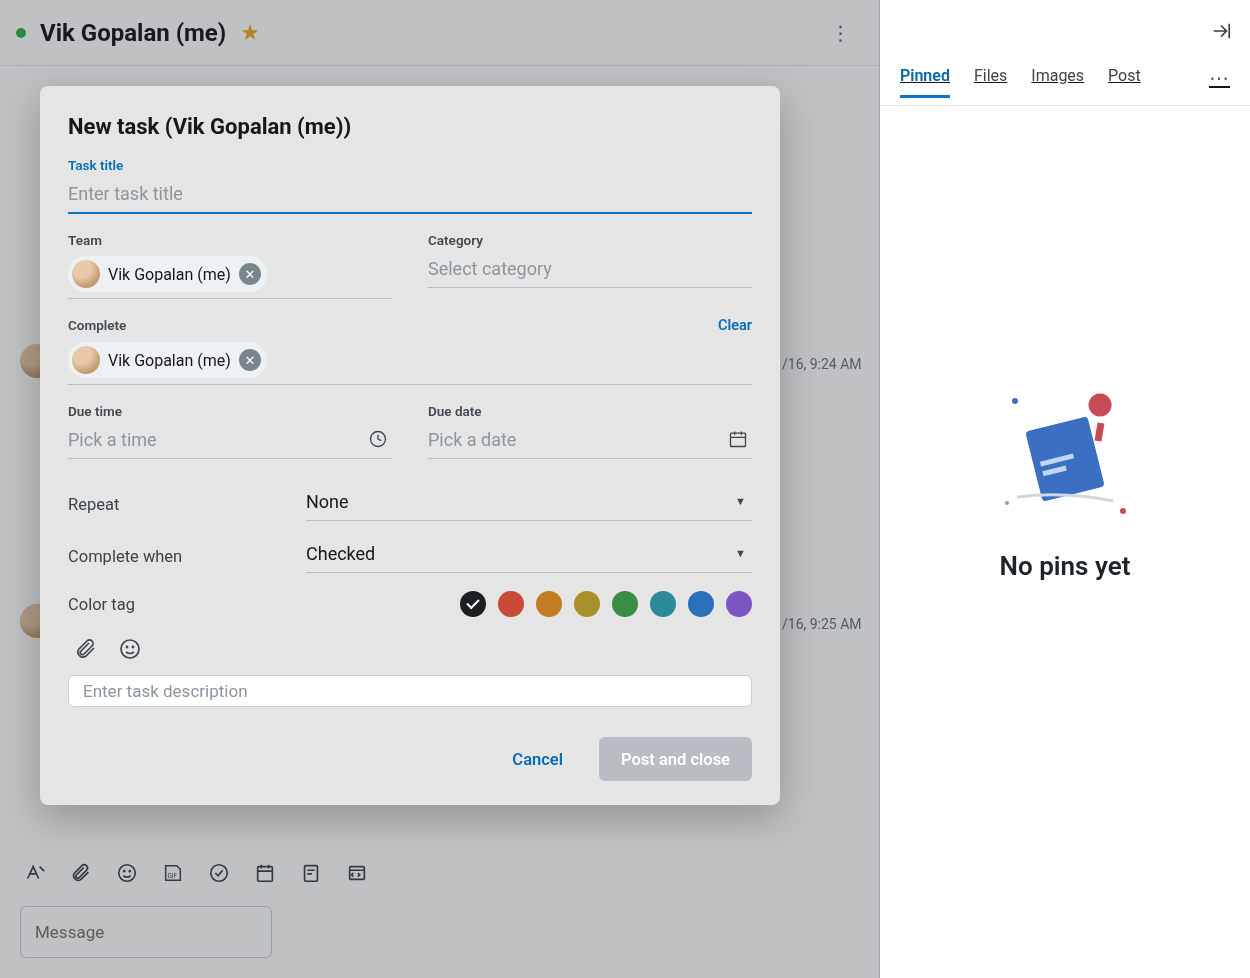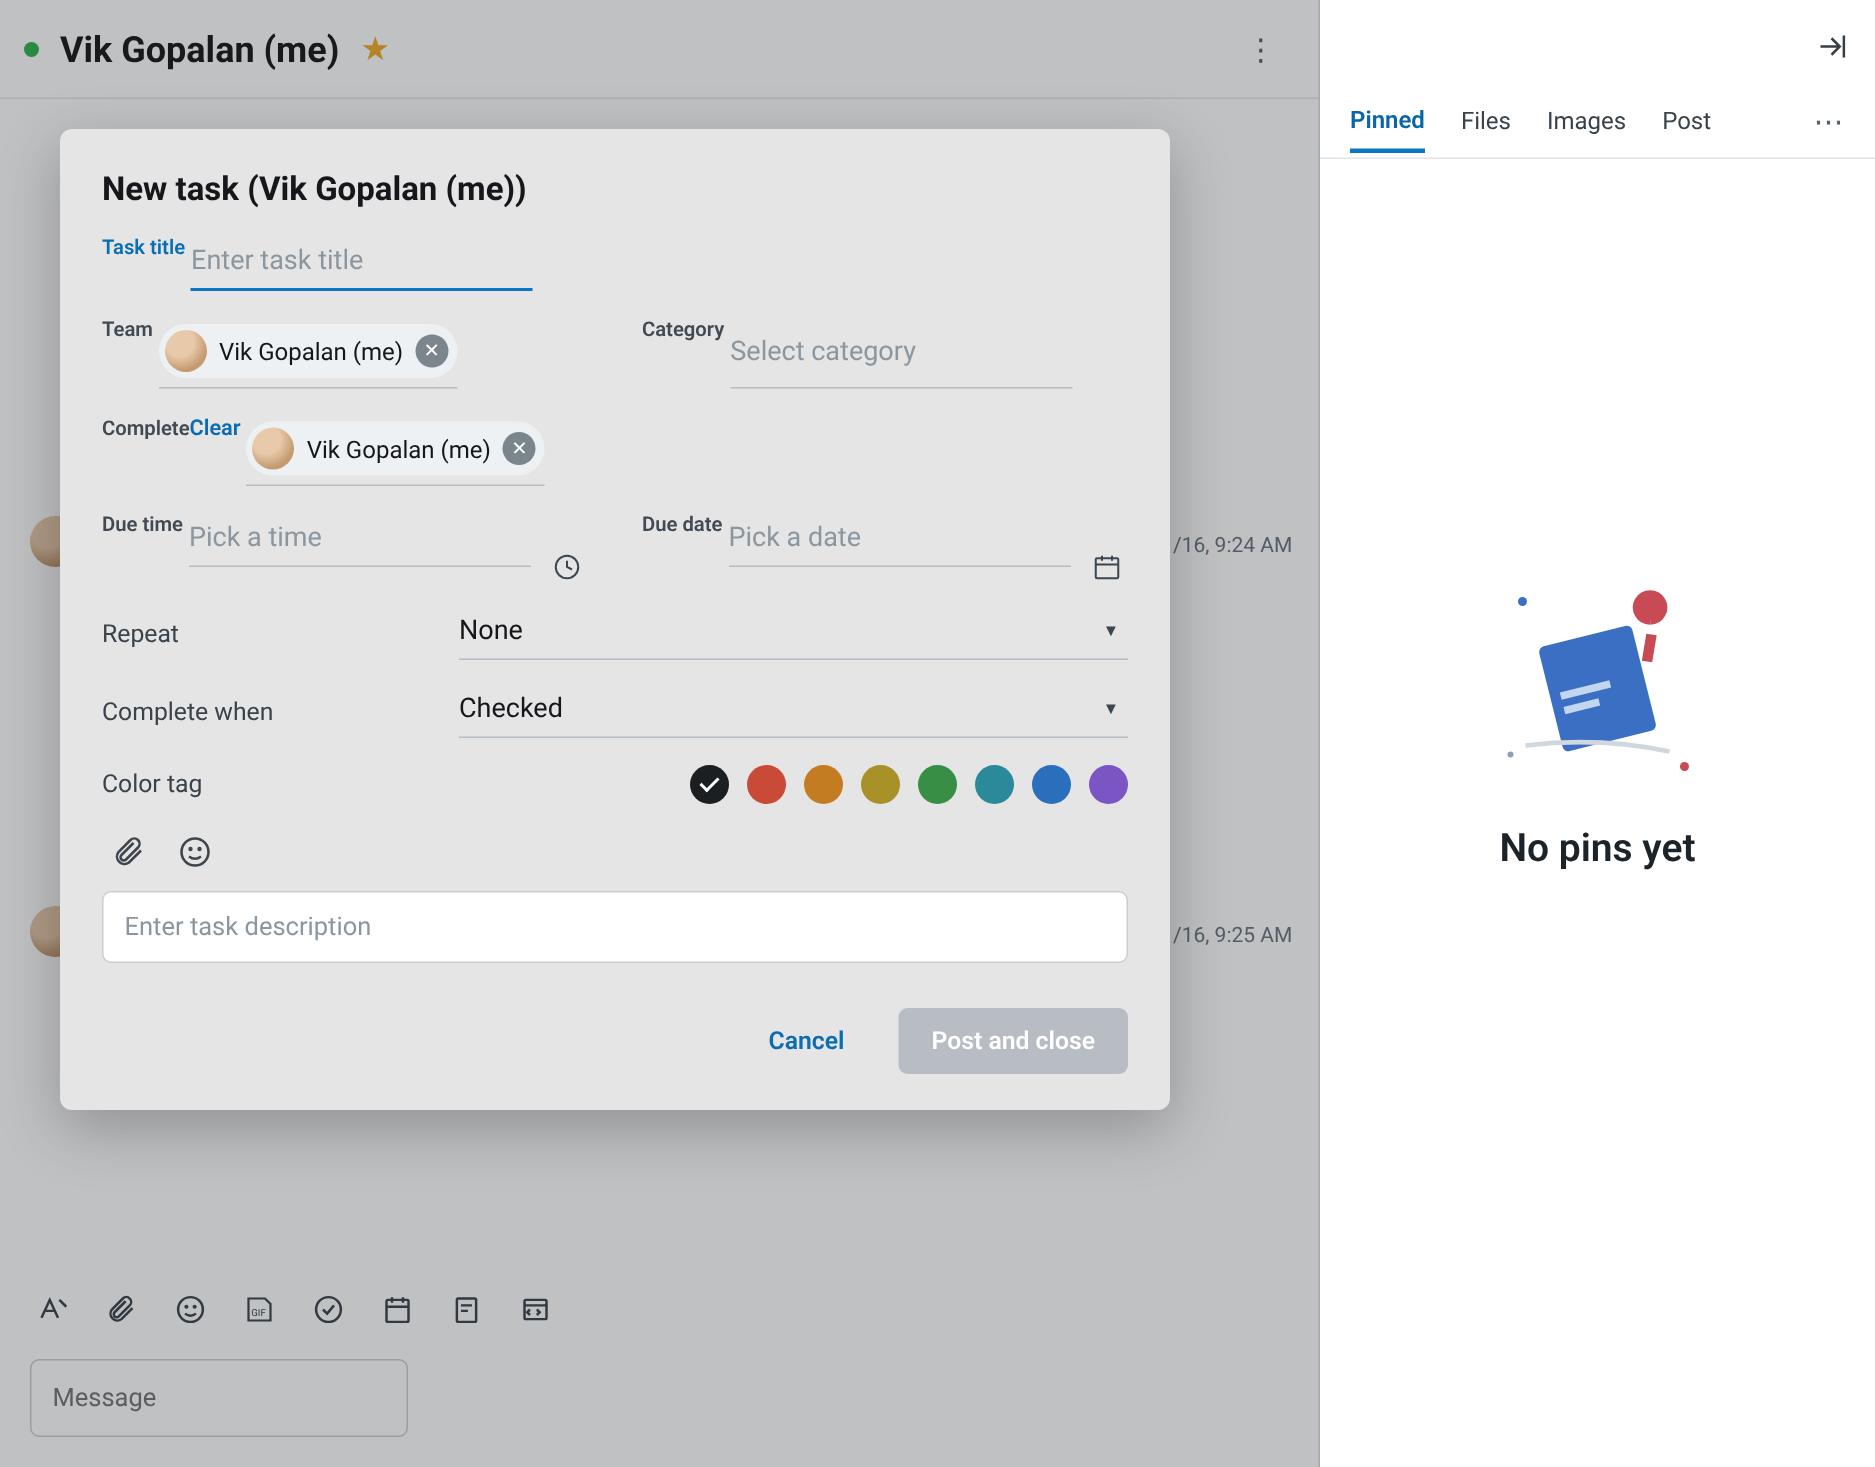--- a/index.html
+++ b/index.html
@@ -20,37 +20,37 @@
   .avatar { width:34px; height:34px; border-radius:50%; background: radial-gradient(circle at 35% 30%, #e8c9a9 35%, #c49a70 70%); }
   .ts { position:absolute; color:#6a757e; font-size:14px; }
   .composer-area { padding:8px 20px 20px 20px; }
   .composer-icons { display:flex; gap:24px; padding:8px 4px; color:#2d343a; }
   .composer-icons svg { width:22px; height:22px; stroke:#3a434b; }
   .msg-box { margin-top:10px; border:1px solid #c7cfd6; border-radius:6px; height:52px; display:flex; align-items:center; padding:0 14px; color:#6c7882; font-size:17px; }
 
   .side-col { flex:1; display:flex; flex-direction:column; }
   .side-header { height:66px; display:flex; align-items:center; justify-content:flex-end; padding:0 18px; }
   .collapse-btn svg { width:22px; height:22px; stroke:#373f46; }
-  .side-tabs { display:flex; gap:24px; padding:0 20px; border-bottom:1px solid #e0e4e7; align-items:center; height:40px;}
+  .side-tabs { display:flex; gap:24px; padding:0 20px; border-bottom:1px solid #e0e4e7; align-items:flex-start; height:40px;text-decoration:underline;}
   .side-tab { font-size:16px; color:#3a434b; padding-bottom:10px; cursor:pointer; }
   .side-tab.active { color:#0765a8; font-weight:600; border-bottom:3px solid #0a77c5; }
   .side-tabs .hdots { margin-left:auto; padding-bottom:10px; cursor:pointer; }
   .empty-state { flex:1; display:flex; flex-direction:column; align-items:center; justify-content:center; padding:0 36px; text-align:center; gap:18px; transform:translateY(-60px); }
   .empty-illus { width:160px; height:150px; position:relative; }
   .empty-title { font-size:26px; font-weight:600; color:#1c2329; }
   .empty-sub { font-size:16px; color:#3e4850; line-height:1.45; }
 
   
   .overlay { position:absolute; inset:0; background:rgba(30,34,38,0.28); left:0; right:370px; }
 
   
   .modal { position:absolute; left:40px; top:86px; width:740px; background:#e5e5e5; border-radius:8px; box-shadow:0 12px 40px rgba(0,0,0,0.25); padding:28px 28px 24px 28px; }
   .modal h2 { font-size:22px; font-weight:700; margin-bottom:18px; }
   .field-row { display:flex; gap:36px; margin-bottom:18px; }
-  .field { display:flex; flex-direction:row; gap:4px; }
+  .field { display:flex; flex-direction:column; gap:4px; }
   .field.half { width: calc(50% - 18px); }
   .field.full { width:100%; }
   .label { font-size:13.5px; font-weight:600; color:#414a52; }
   .label.focused { color:#0770b3; }
   .underline-input { border:none; border-bottom:1.5px solid #b6bec5; font-size:18px; padding:6px 0 8px 0; outline:none; background:transparent; color:#1c2329; }
   .underline-input.focused { border-bottom:2px solid #0a76c4; }
   .underline-input::placeholder { color:#8b969f; }
   .chip-field { border-bottom:1.5px solid #b6bec5; display:flex; gap:6px; padding:4px 0 6px 0;}
   .chip { background:#eef1f3; border-radius:18px; display:inline-flex; align-items:center; gap:8px; padding:4px 6px 4px 4px; }
   .chip .avatar { width:28px; height:28px; }
@@ -65,21 +65,21 @@
   .dropdown-row .row-label { width:238px; font-size:16.5px; color:#3a434b; }
   .dropdown { flex:1; border-bottom:1.5px solid #b6bec5; display:flex; justify-content:space-between; align-items:center; padding:4px 6px 8px 0; font-size:18px; cursor:pointer;}
   .dropdown .caret { font-size:11px; color:#3d464e; }
   .color-row { display:flex; align-items:center; margin-bottom:20px;}
   .color-row .row-label { font-size:16.5px; color:#3a434b; flex:1;}
   .swatches { display:flex; gap:12px;}
   .swatch { width:26px; height:26px; border-radius:50%; cursor:pointer; position:relative;}
   .swatch.selected::after { content:""; position:absolute; left:7px; top:8px; width:10px; height:5px; border-left:2.5px solid #fff; border-bottom:2.5px solid #fff; transform:rotate(-45deg); }
   .attach-row { display:flex; gap:20px; margin-bottom:10px; padding-left:6px;}
   .attach-row svg { width:24px; height:24px; stroke:#3d464e; fill:none; stroke-width:1.7; cursor:pointer;}
-  .desc-box { border:1px solid #c7cfd6; border-radius:6px; height:48px; padding:0 14px; font-size:17px; width:100%; outline:none; color:#1c2329; }
+  .desc-box { border:1px solid #c7cfd6; border-radius:6px; height:32px; padding:0 14px; font-size:17px; width:100%; outline:none; color:#1c2329; }
   .desc-box::placeholder { color:#8b969f; }
   .modal-actions { display:flex; justify-content:flex-end; gap:14px; margin-top:30px; align-items:center;}
   .btn { height:44px; padding:0 22px; border-radius:6px; font-size:16.5px; font-weight:600; cursor:pointer; display:inline-flex; align-items:center; justify-content:center;}
   .btn-text { background:transparent; border:none; color:#0a6cb2; }
   .btn-outline { background:#fff; border:1px solid #bcc4cb; color:#9aa4ad; cursor:not-allowed;}
   .btn-primary { background:#b7bdc3; border:none; color:#fff; cursor:not-allowed;}
 </style>
 </head>
 <body>
 

